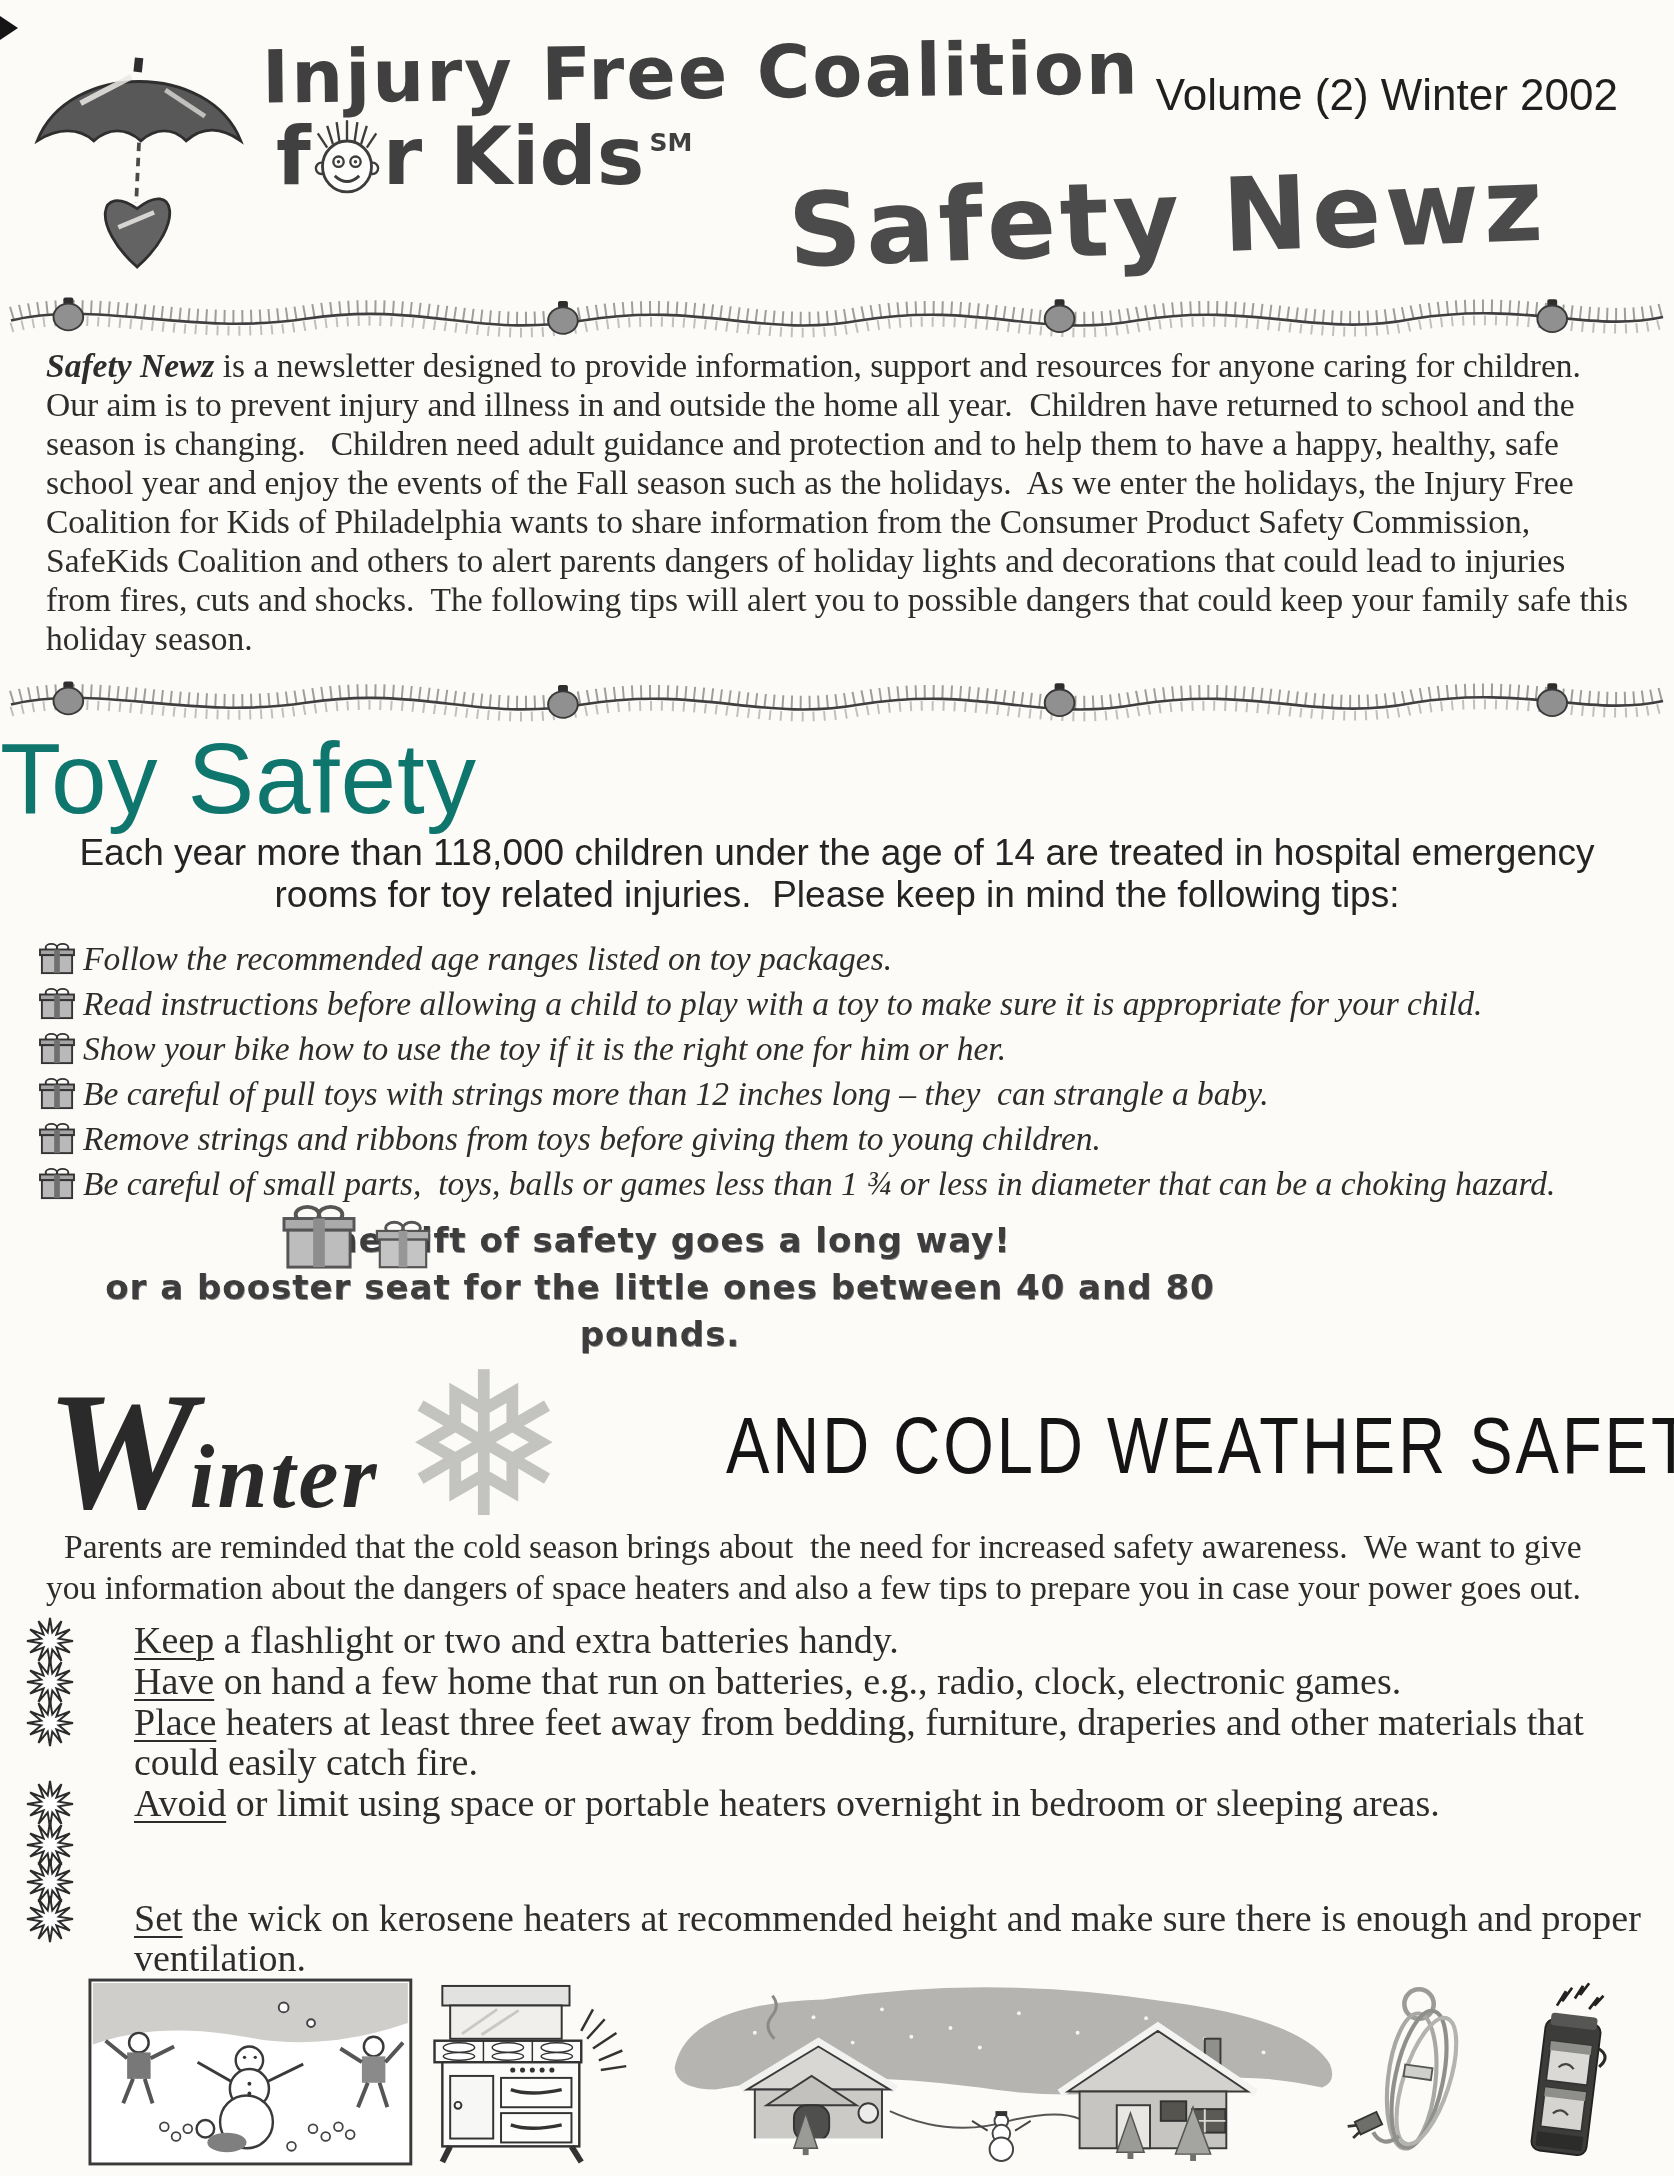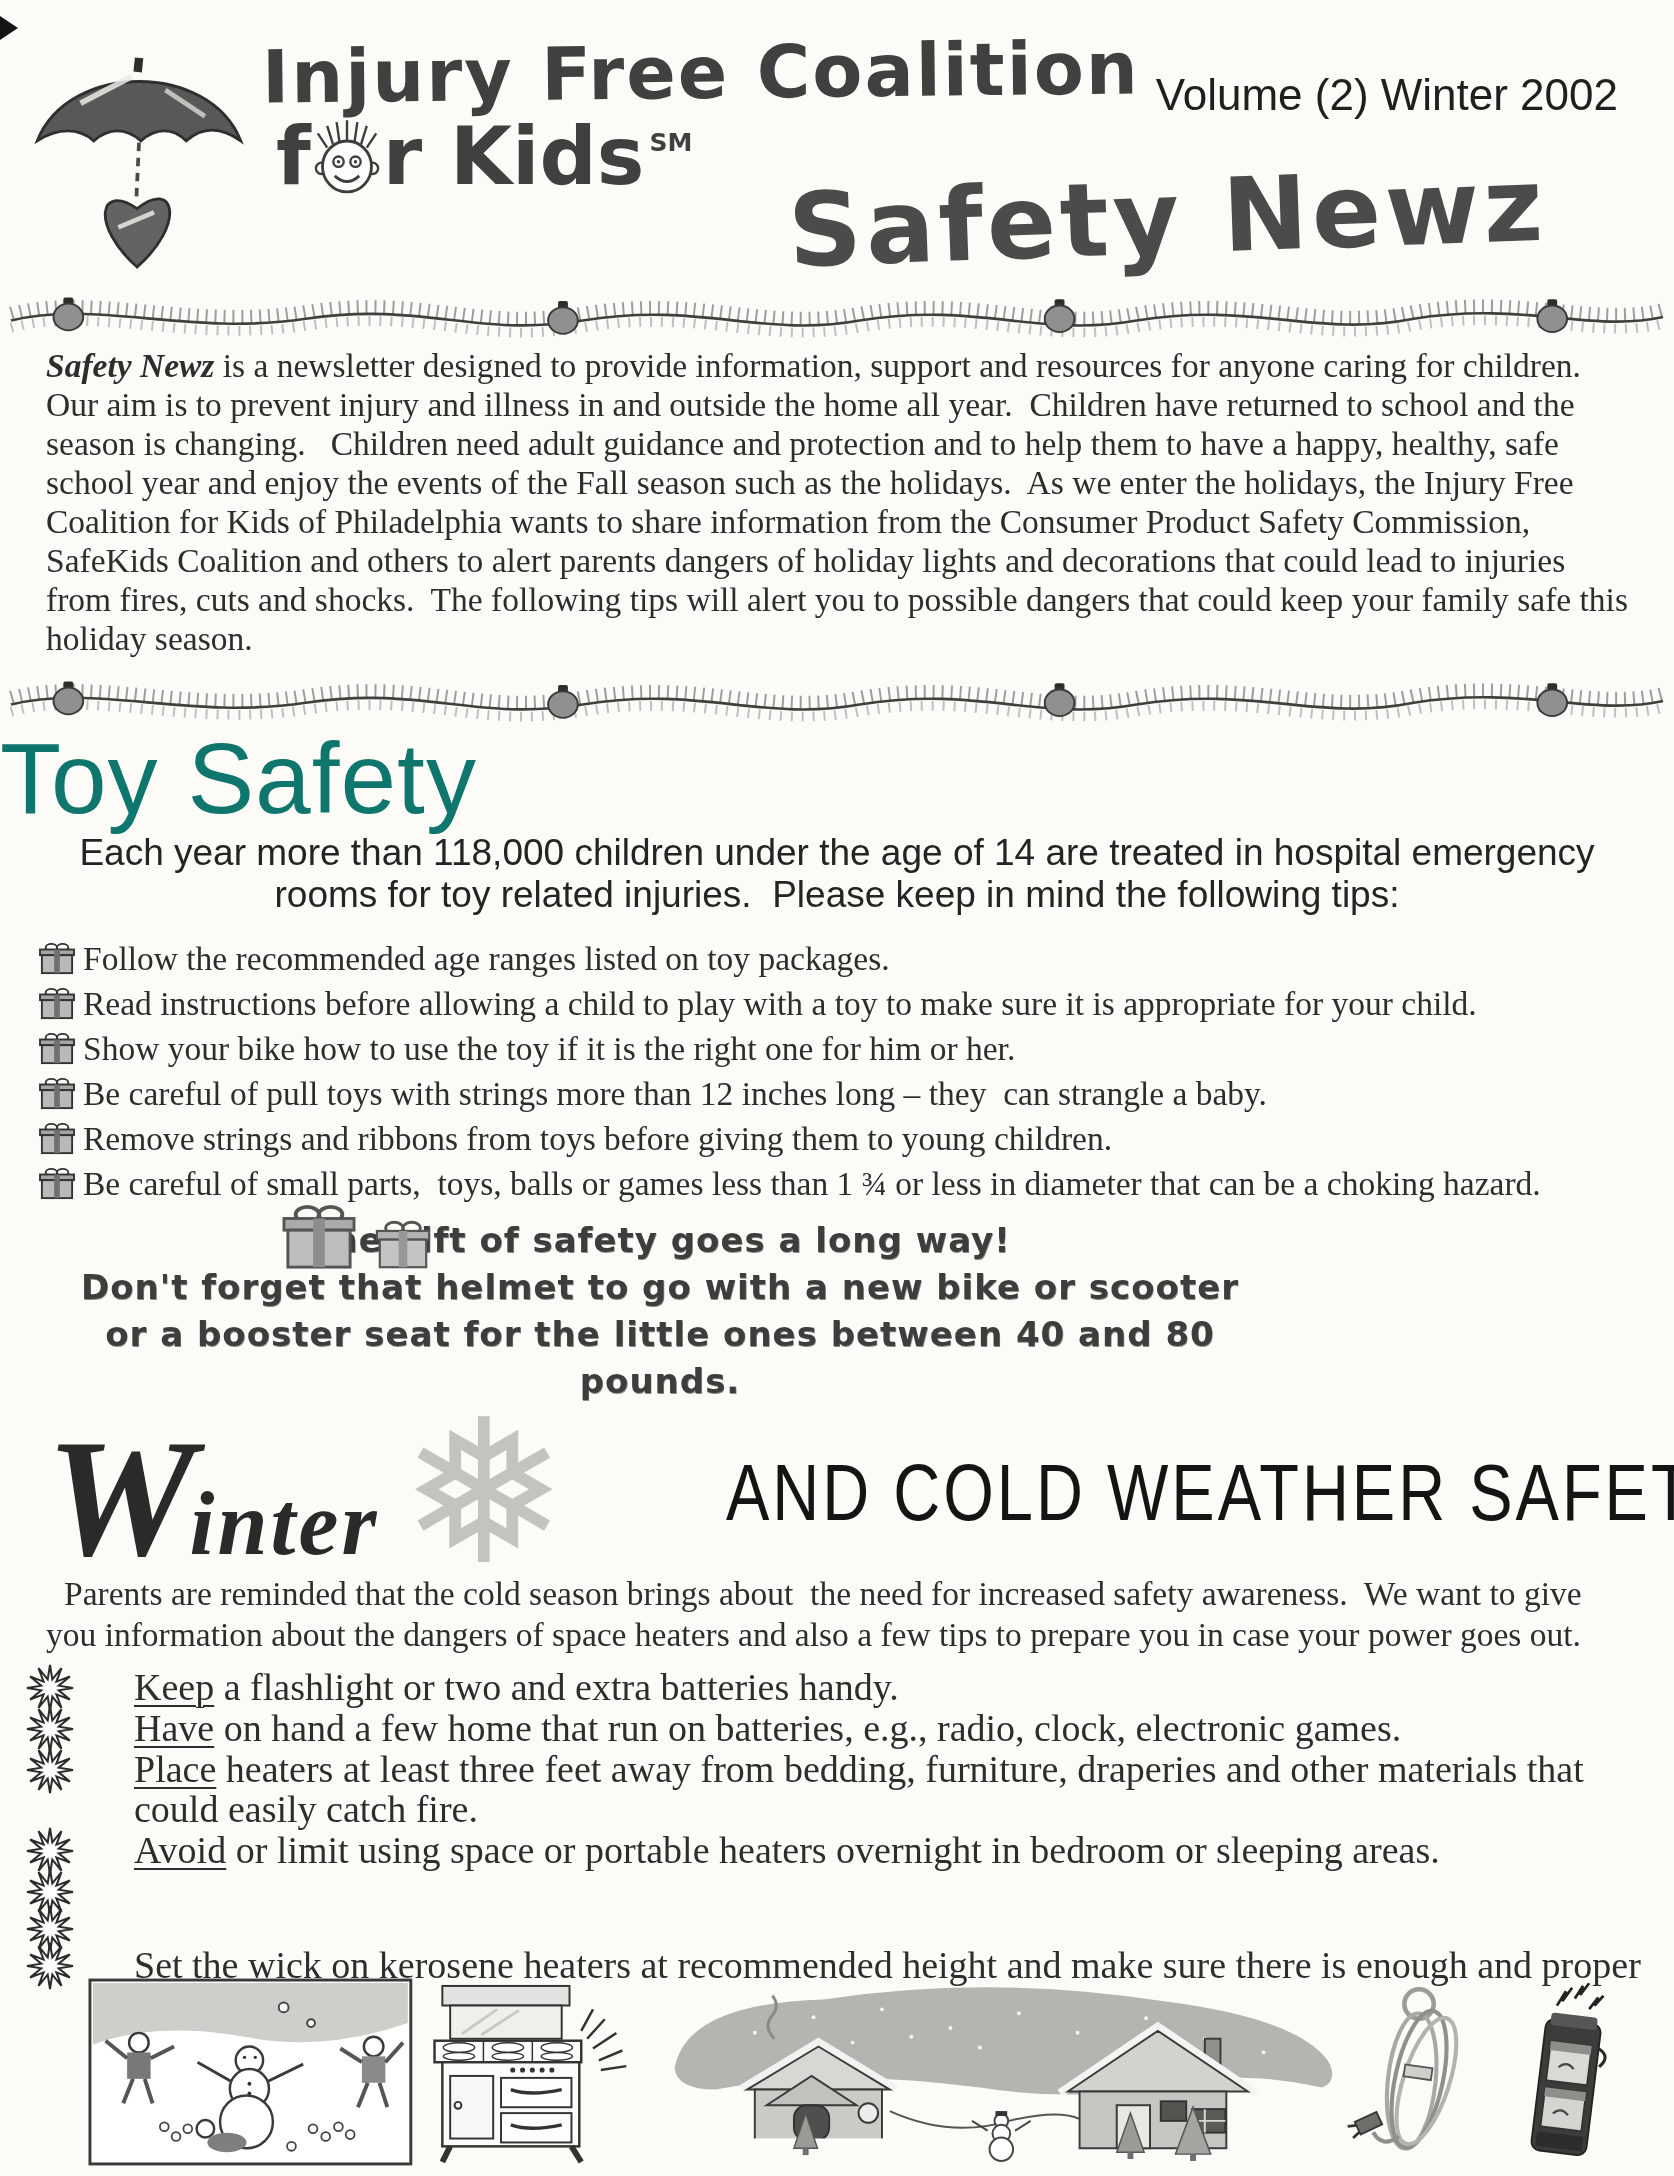--- a/index.html
+++ b/index.html
@@ -38,21 +38,21 @@
 
   
   .toy-title { margin:2px 0 0; text-align:left; font-family:"Liberation Sans", sans-serif;
     font-weight:400; font-size:100px; line-height:104px; color:#0f766e; letter-spacing:1px; }
   .toy-sub { width:1545px; margin:2px auto 0; text-align:center;
     font-family:"Liberation Sans", sans-serif; font-size:37px; line-height:42px;
     color:#242424; white-space:pre-wrap; }
   .tips { list-style:none; margin:24px 0 0; padding:0 0 0 38px; }
   .tips li { display:flex; align-items:flex-start; margin-bottom:7px;
     font-size:33.5px; line-height:38px; }
-  .tips li .txt { white-space:pre-wrap; }
+  .tips li .txt { white-space:pre-wrap;font-style:italic; }
   .gift-icon { width:38px; height:34px; flex:0 0 auto; margin:1px 7px 0 0; }
 
   .gift-note { position:relative; width:1240px; margin:14px 0 0 40px; text-align:center;
     font-family:"DejaVu Sans", sans-serif; font-weight:700; font-size:34px; line-height:47px;
     color:#3d3d3d; letter-spacing:1px; text-shadow:0.6px 0.6px 0 #8a8a8a; }
   .gift-note .boxes { position:absolute; left:240px; top:-16px; display:flex; align-items:flex-end; gap:16px; }
   .gift-big { width:78px; height:70px; }
   .gift-small { width:58px; height:54px; }
 
   
@@ -243,21 +243,20 @@
           </svg>
         <svg class="gift-small" viewBox="0 0 40 36">
             <ellipse cx="14" cy="7" rx="6" ry="4" fill="none" stroke="#555" stroke-width="2"></ellipse>
             <ellipse cx="26" cy="7" rx="6" ry="4" fill="none" stroke="#555" stroke-width="2"></ellipse>
             <rect x="2" y="9" width="36" height="6" fill="#b3b3b3" stroke="#555" stroke-width="1.5"></rect>
             <rect x="4" y="15" width="32" height="19" fill="#c4c4c4" stroke="#555" stroke-width="1.5"></rect>
             <rect x="17" y="9" width="6" height="25" fill="#979797"></rect>
           </svg>
       </div>
       <div>The gift of safety goes a long way!</div>
-      <div>Don't forget that helmet to go with a new bike or scooter</div>
       <div>or a booster seat for the little ones between 40 and 80 pounds.</div>
     </div>
   </section>
 
   <section>
     <div class="winter-head">
       <span class="snowflake">❅</span>
       <span class="winter-script"><span class="w-init">W</span><span class="w-rest">inter</span></span>
       <span class="winter-caps">AND COLD WEATHER SAFETY.</span>
     </div>

